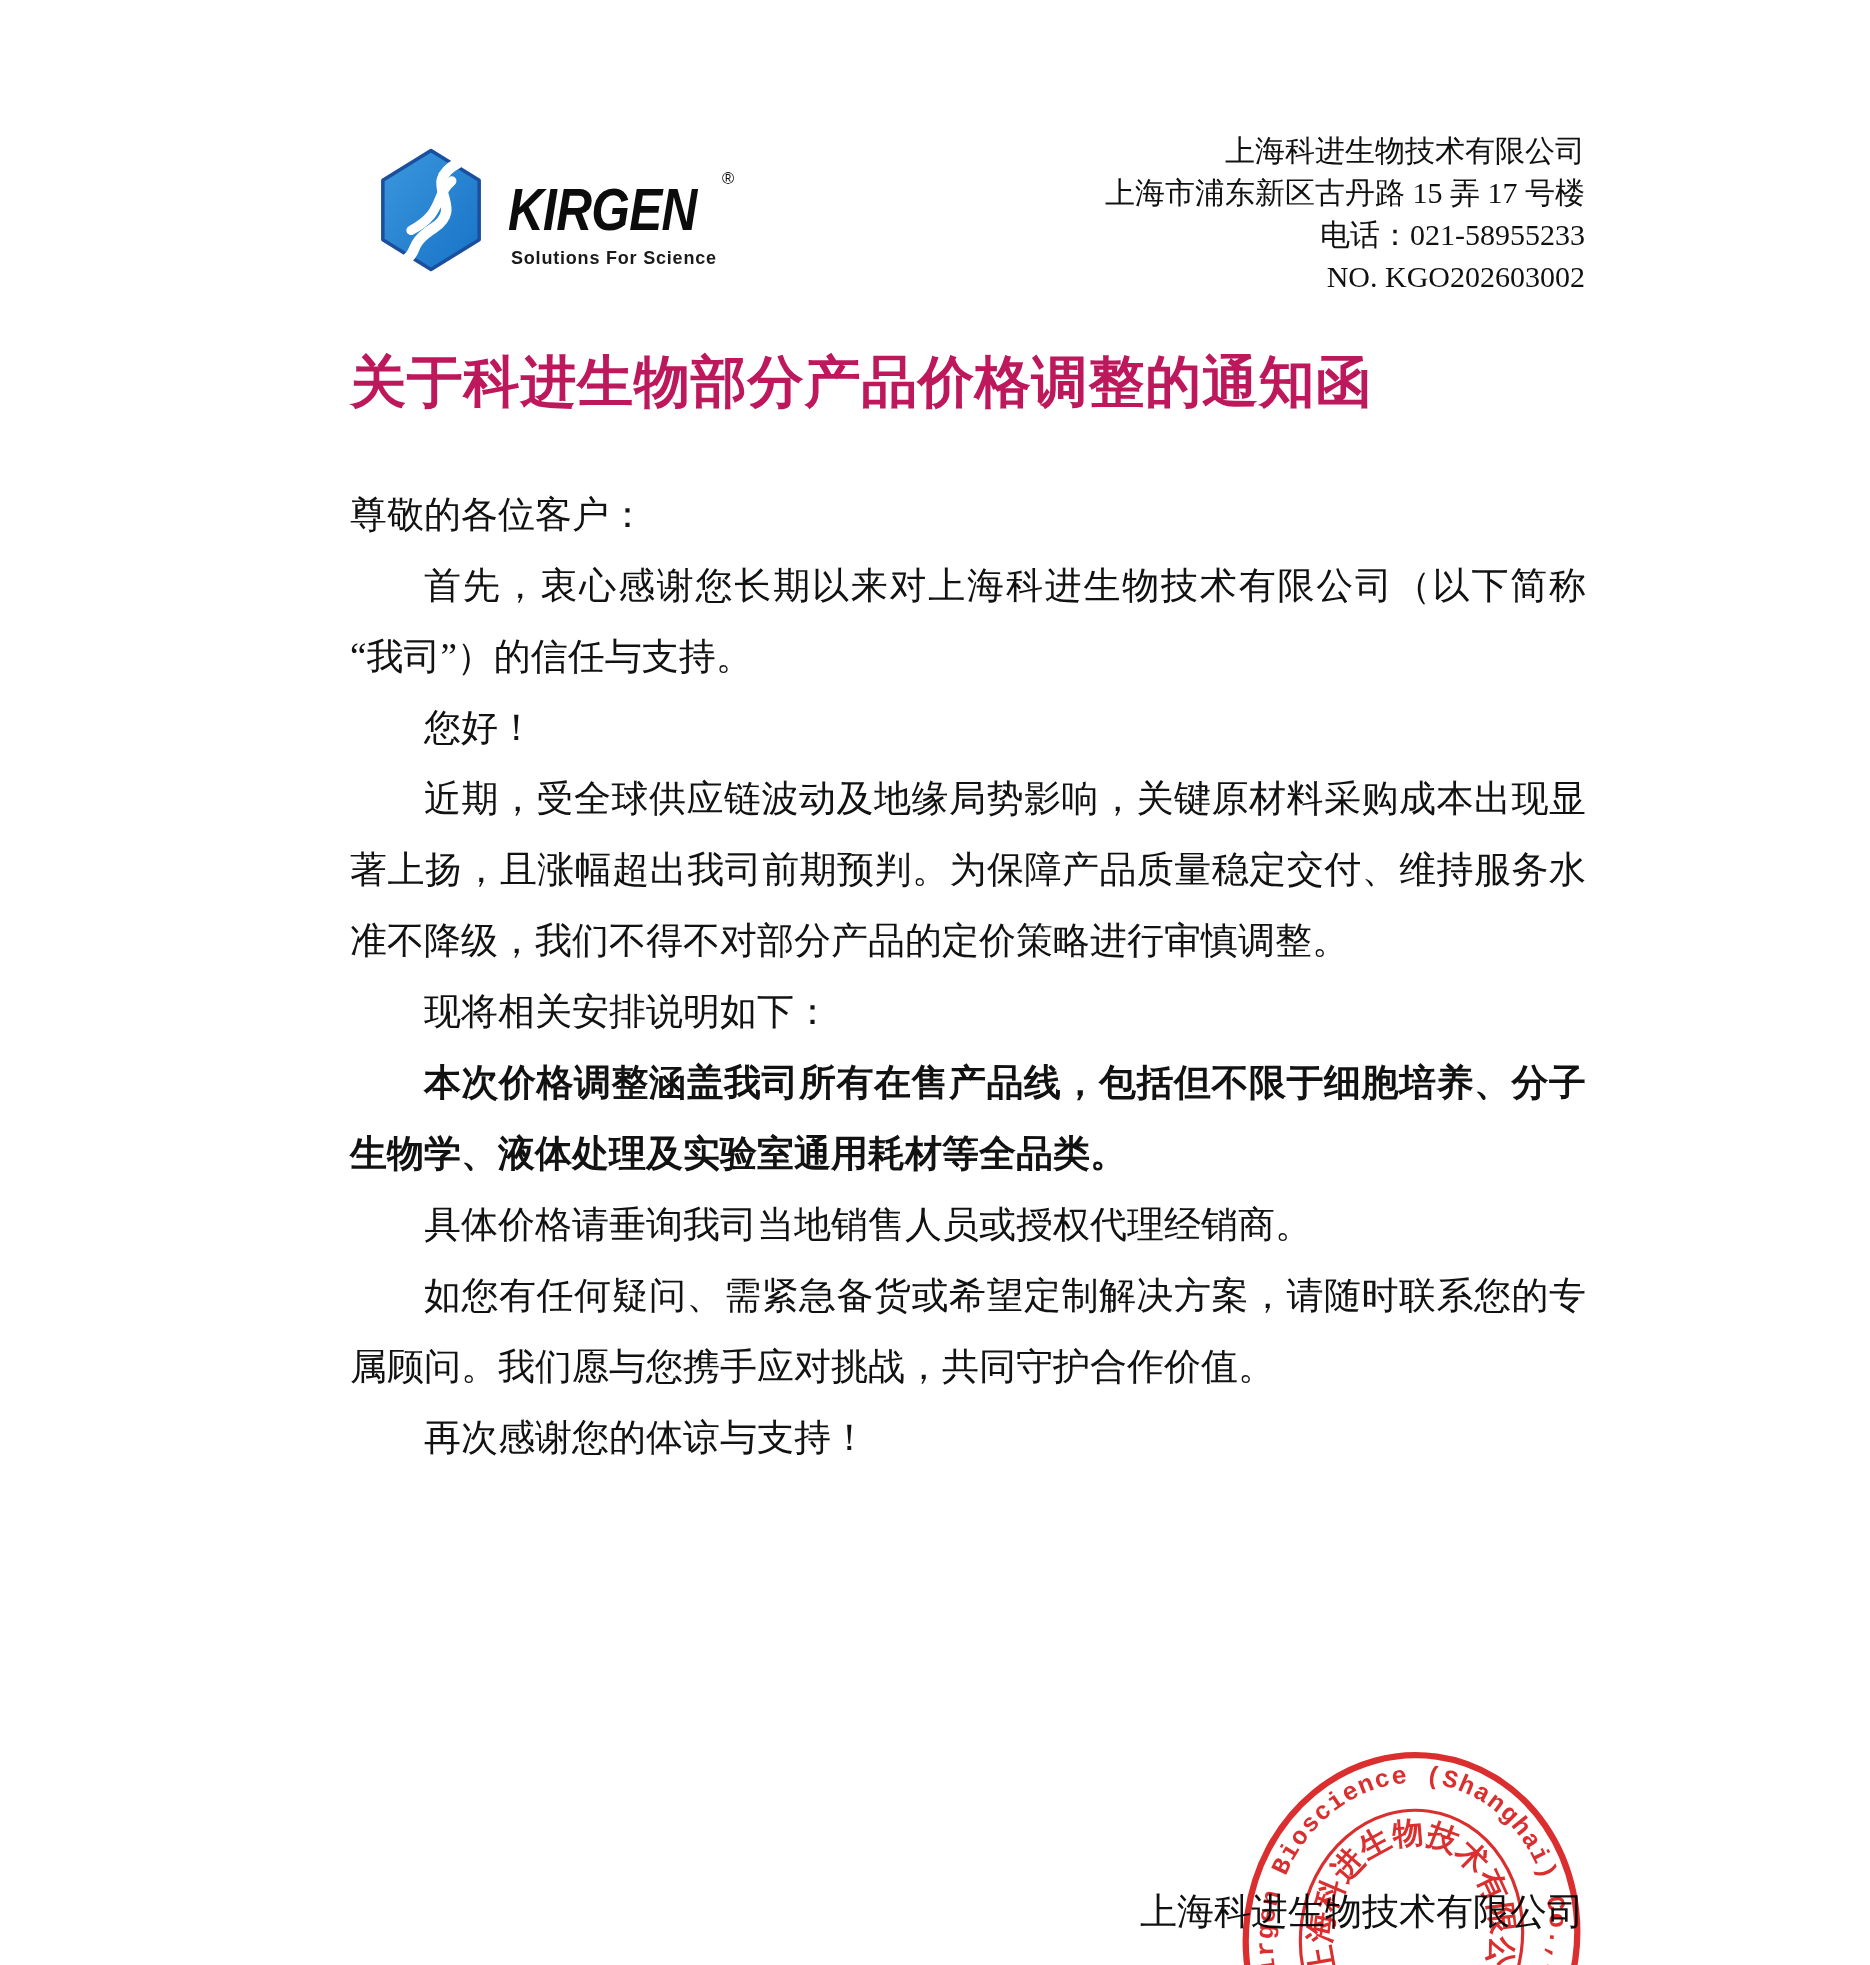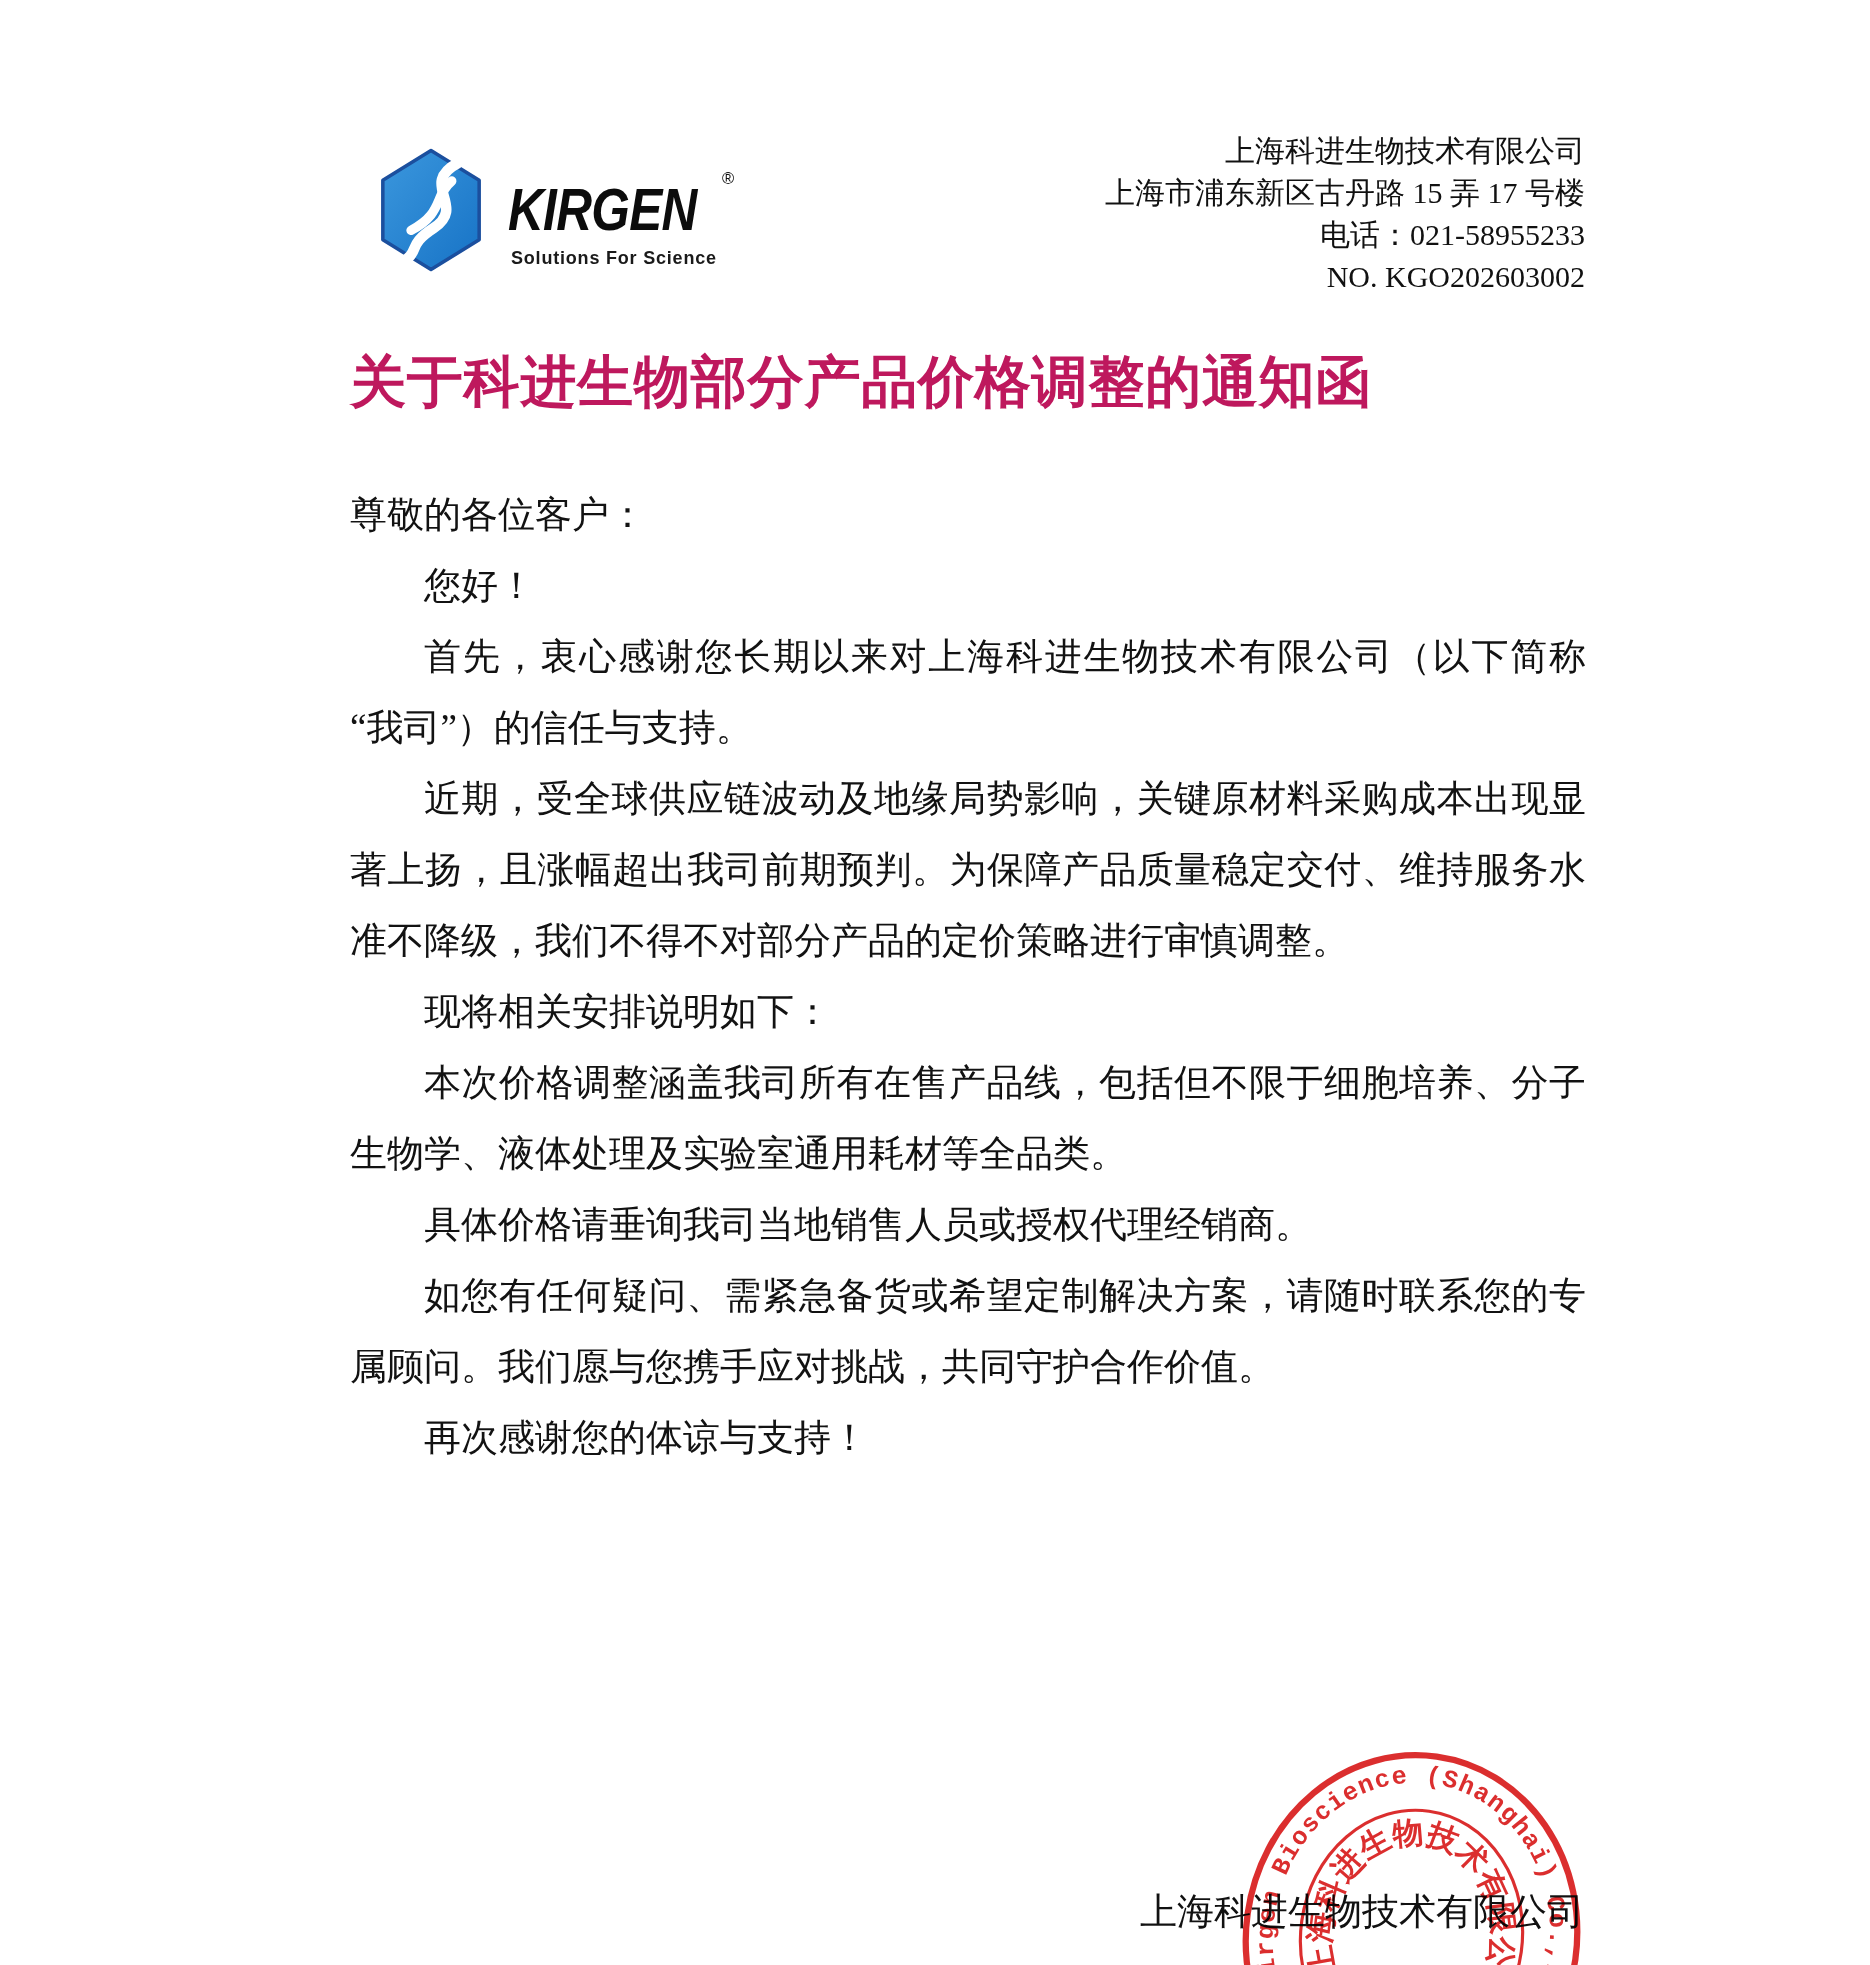--- a/index.html
+++ b/index.html
@@ -53,21 +53,21 @@
   }
 
   
   .body-block{
     position:absolute;left:350px;top:479px;width:1236px;
     font-size:37px;line-height:71px;
     text-align:justify;
   }
   .body-block p{margin:0;text-indent:2em;}
   .body-block p.no-indent{text-indent:0;}
-  .body-block p.bold{font-weight:normal;}
+  .body-block p.bold{font-weight:bold;}
 
   
   .sig-company{
     position:absolute;right:287px;top:1887px;
     font-size:37px;white-space:nowrap;color:#111;
   }
   .sig-date{
     position:absolute;right:307px;top:1964px;
     font-size:37px;white-space:nowrap;color:#111;
   }
@@ -116,22 +116,22 @@
     <div>上海科进生物技术有限公司</div>
     <div>上海市浦东新区古丹路 15 弄 17 号楼</div>
     <div>电话：021-58955233</div>
     <div>NO. KGO202603002</div>
   </div>
 
   <div class="doc-title">关于科进生物部分产品价格调整的通知函</div>
 
   <div class="body-block">
     <p class="no-indent">尊敬的各位客户：</p>
+    <p>首先，衷心感谢您长期以来对上海科进生物技术有限公司（以下简称 “我司”）的信任与支持。</p>
     <p>您好！</p>
-    <p>首先，衷心感谢您长期以来对上海科进生物技术有限公司（以下简称 “我司”）的信任与支持。</p>
     <p>近期，受全球供应链波动及地缘局势影响，关键原材料采购成本出现显著上扬，且涨幅超出我司前期预判。为保障产品质量稳定交付、维持服务水准不降级，我们不得不对部分产品的定价策略进行审慎调整。</p>
     <p>现将相关安排说明如下：</p>
     <p class="bold">本次价格调整涵盖我司所有在售产品线，包括但不限于细胞培养、分子生物学、液体处理及实验室通用耗材等全品类。</p>
     <p>具体价格请垂询我司当地销售人员或授权代理经销商。</p>
     <p>如您有任何疑问、需紧急备货或希望定制解决方案，请随时联系您的专属顾问。我们愿与您携手应对挑战，共同守护合作价值。</p>
     <p>再次感谢您的体谅与支持！</p>
   </div>
 
   <div class="sig-company">上海科进生物技术有限公司</div>
   <div class="sig-date">2026 年 3 月 26 日</div>

